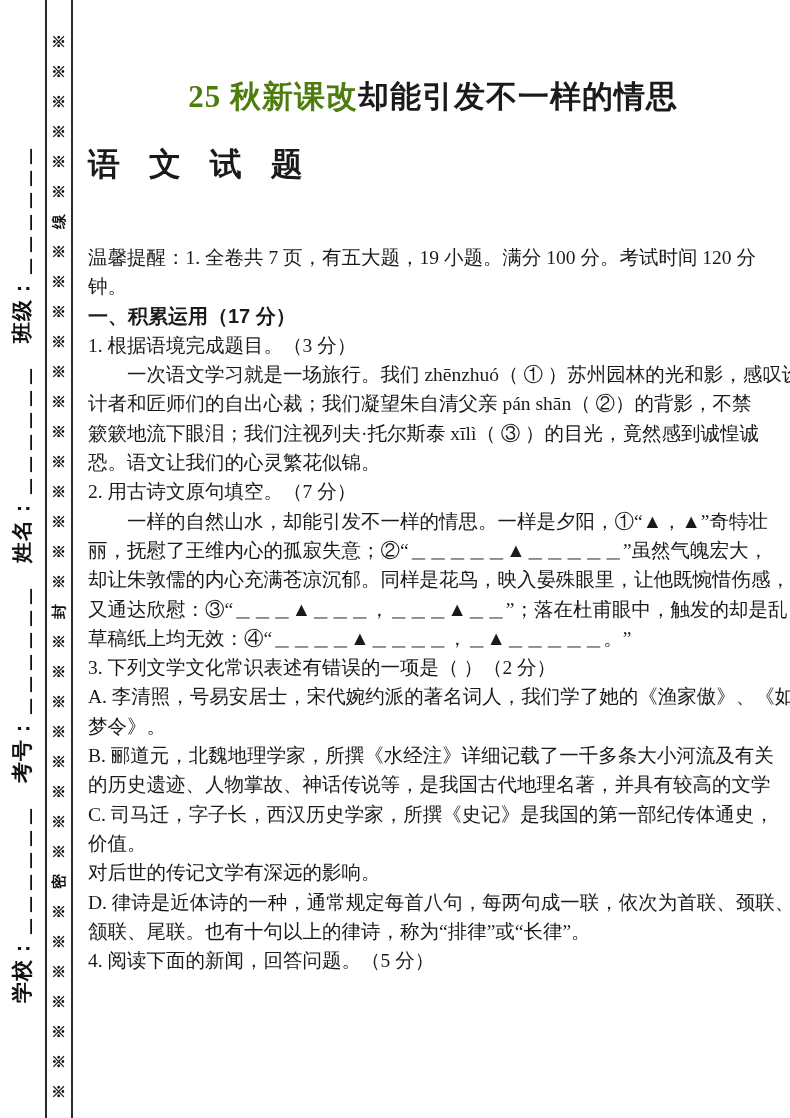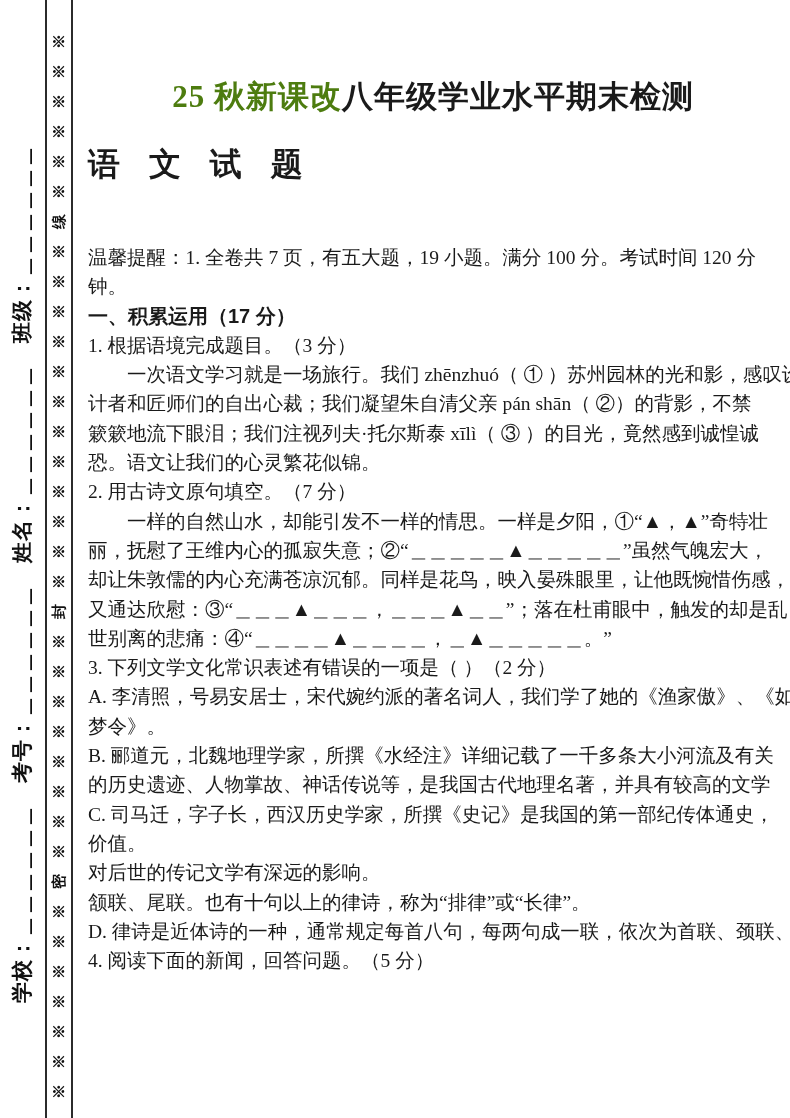--- a/index.html
+++ b/index.html
@@ -61,45 +61,45 @@
   <div class="side-labels">
     <span class="rot">学校：＿＿＿＿＿＿　考号：＿＿＿＿＿＿　姓名：＿＿＿＿＿＿　班级：＿＿＿＿＿＿</span>
   </div>
 
   <div class="seal-strip">
     <span class="rot">※※※※※※※密※※※※※※※※封※※※※※※※※※※※※缐※※※※※※</span>
   </div>
 
   <div class="content">
 
-    <h1 class="title"><span class="accent">25 秋新课改</span><span>八年级学业水平期末检测</span></h1>
+    <h1 class="title"><span class="accent">25 秋新课改</span><span>却能引发不一样的情思</span></h1>
 
     <h2 class="subtitle">语 文 试 题</h2>
 
     <div class="bodytext">
       <p>温馨提醒：1. 全卷共 7 页，有五大题，19 小题。满分 100 分。考试时间 120 分</p>
       <p>钟。</p>
       <p class="sect">一、积累运用（17 分）</p>
       <p>1. 根据语境完成题目。（3 分）</p>
       <p>　　一次语文学习就是一场旅行。我们 zhēnzhuó（ ① ）苏州园林的光和影，感叹设</p>
       <p>计者和匠师们的自出心裁；我们凝望朱自清父亲 pán shān（ ②）的背影，不禁</p>
       <p>簌簌地流下眼泪；我们注视列夫·托尔斯泰 xīlì（ ③ ）的目光，竟然感到诚惶诚</p>
       <p>恐。语文让我们的心灵繁花似锦。</p>
       <p>2. 用古诗文原句填空。（7 分）</p>
       <p>　　一样的自然山水，却能引发不一样的情思。一样是夕阳，①“▲，▲”奇特壮</p>
       <p>丽，抚慰了王维内心的孤寂失意；②“＿＿＿＿＿▲＿＿＿＿＿”虽然气魄宏大，</p>
       <p>却让朱敦儒的内心充满苍凉沉郁。同样是花鸟，映入晏殊眼里，让他既惋惜伤感，</p>
       <p>又通达欣慰：③“＿＿＿▲＿＿＿，＿＿＿▲＿＿”；落在杜甫眼中，触发的却是乱</p>
-      <p>世别离的悲痛：④“＿＿＿＿▲＿＿＿＿，＿▲＿＿＿＿＿。”</p>
+      <p>草稿纸上均无效：④“＿＿＿＿▲＿＿＿＿，＿▲＿＿＿＿＿。”</p>
       <p>3. 下列文学文化常识表述有错误的一项是（ ）（2 分）</p>
       <p>A. 李清照，号易安居士，宋代婉约派的著名词人，我们学了她的《渔家傲》、《如</p>
       <p>梦令》。</p>
       <p>B. 郦道元，北魏地理学家，所撰《水经注》详细记载了一千多条大小河流及有关</p>
       <p>的历史遗迹、人物掌故、神话传说等，是我国古代地理名著，并具有较高的文学</p>
       <p>C. 司马迁，字子长，西汉历史学家，所撰《史记》是我国的第一部纪传体通史，</p>
       <p>价值。</p>
       <p>对后世的传记文学有深远的影响。</p>
+      <p>D. 律诗是近体诗的一种，通常规定每首八句，每两句成一联，依次为首联、颈联、</p>
       <p>颔联、尾联。也有十句以上的律诗，称为“排律”或“长律”。</p>
-      <p>D. 律诗是近体诗的一种，通常规定每首八句，每两句成一联，依次为首联、颈联、</p>
       <p>4. 阅读下面的新闻，回答问题。（5 分）</p>
     </div>
   </div>
 </div>
 
 </body></html>

